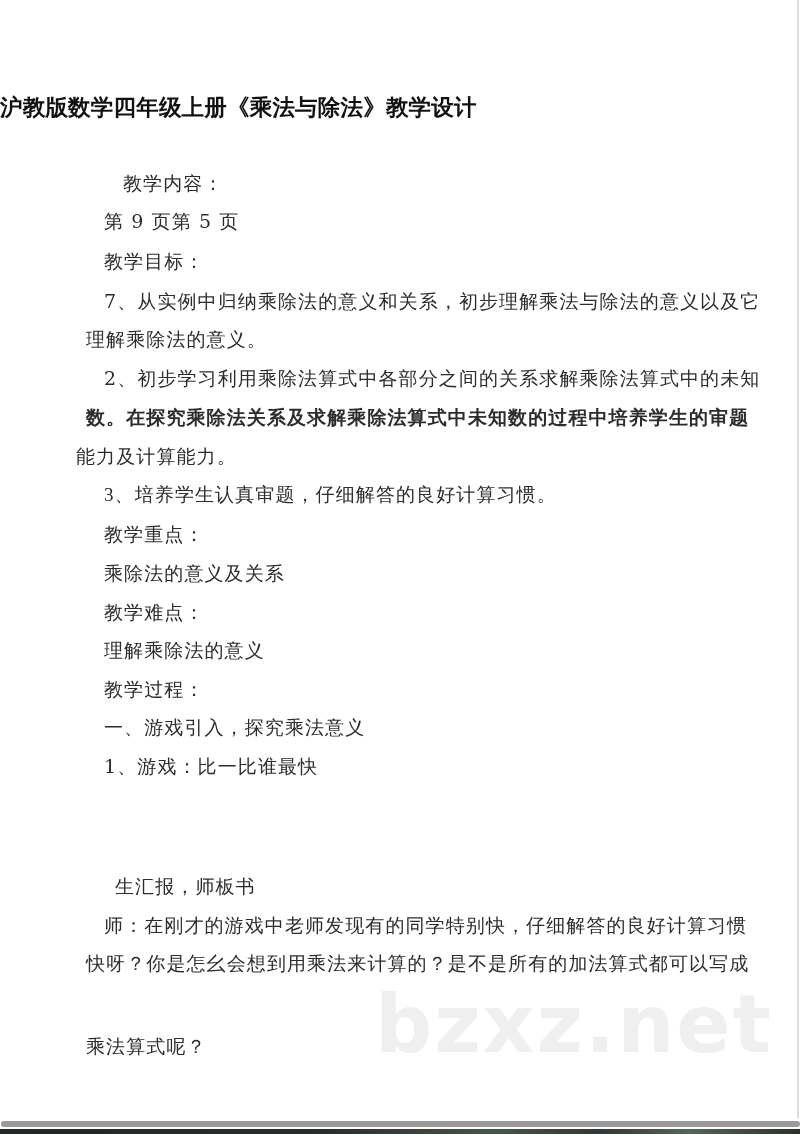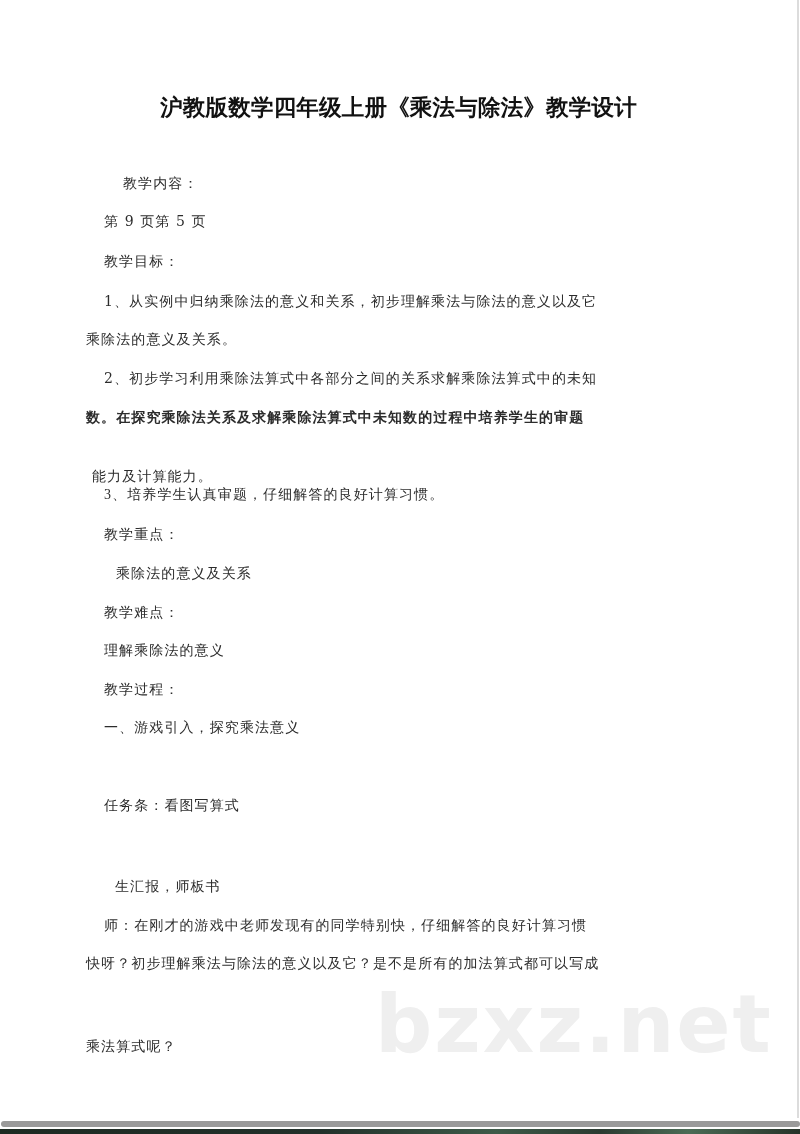--- a/index.html
+++ b/index.html
@@ -22,31 +22,31 @@
       width: 797px;
       height: 1118px;
       background: #ffffff;
       border-right: 2px solid #dcdcdc;
     }
     .title {
       position: absolute;
       top: 92px;
       left: 0;
       width: 797px;
-      text-align: center;
+      text-align: left;
       font-family: "DejaVu Sans", "Liberation Sans", sans-serif;
       font-weight: bold;
       font-size: 22.5px;
       letter-spacing: 0.2px;
       color: #111111;
       white-space: nowrap;
     }
     .line {
       position: absolute;
-      font-size: 14px;
+      font-size: 19px;
       line-height: 22px;
       white-space: nowrap;
       color: #2c2c2c;
       letter-spacing: 1.1px;
     }
     .watermark {
       position: absolute;
       left: 375px;
       top: 985px;
       font-family: "DejaVu Sans", "Liberation Sans", sans-serif;
@@ -86,36 +86,36 @@
 </head>
 <body>
 
 <div class="page">
 
   <div class="title">沪教版数学四年级上册《乘法与除法》教学设计</div>
 
   <div class="line" style="left:123px; top:172px;">教学内容：</div>
   <div class="line" style="left:104px; top:210px;">第 9 页第 5 页</div>
   <div class="line" style="left:104px; top:250px;">教学目标：</div>
-  <div class="line" style="left:104px; top:290px;">1、从实例中归纳乘除法的意义和关系，初步理解乘法与除法的意义以及它</div>
-  <div class="line" style="left:86px;  top:328px;">乘除法的意义及关系。</div>
+  <div class="line" style="left:104px; top:290px;">7、从实例中归纳乘除法的意义和关系，初步理解乘法与除法的意义以及它</div>
+  <div class="line" style="left:86px;  top:328px;">理解乘除法的意义。</div>
   <div class="line" style="left:104px; top:367px;">2、初步学习利用乘除法算式中各部分之间的关系求解乘除法算式中的未知</div>
   <div class="line" style="left:86px;  top:406px;font-weight:bold;">数。在探究乘除法关系及求解乘除法算式中未知数的过程中培养学生的审题</div>
-  <div class="line" style="left:92px;  top:445px;margin-top:20px;">能力及计算能力。</div>
+  <div class="line" style="left:76px;  top:445px;">能力及计算能力。</div>
   <div class="line" style="left:104px; top:484px;font-family:Liberation Serif, serif;">3、培养学生认真审题，仔细解答的良好计算习惯。</div>
   <div class="line" style="left:104px; top:523px;">教学重点：</div>
-  <div class="line" style="left:104px; top:562px;margin-left:12px;">乘除法的意义及关系</div>
+  <div class="line" style="left:104px; top:562px;">乘除法的意义及关系</div>
   <div class="line" style="left:104px; top:601px;">教学难点：</div>
   <div class="line" style="left:104px; top:639px;">理解乘除法的意义</div>
   <div class="line" style="left:104px; top:678px;">教学过程：</div>
   <div class="line" style="left:104px; top:716px;">一、游戏引入，探究乘法意义</div>
-  <div class="line" style="left:104px; top:794px;">任务条：看图写算式</div>
+  <div class="line" style="left:104px; top:755px;">1、游戏：比一比谁最快</div>
   <div class="line" style="left:104px; top:875px;margin-left:11px;">生汇报，师板书</div>
   <div class="line" style="left:104px; top:914px;">师：在刚才的游戏中老师发现有的同学特别快，仔细解答的良好计算习惯</div>
-  <div class="line" style="left:86px;  top:952px;">快呀？初步理解乘法与除法的意义以及它？是不是所有的加法算式都可以写成</div>
+  <div class="line" style="left:86px;  top:952px;">快呀？你是怎幺会想到用乘法来计算的？是不是所有的加法算式都可以写成</div>
   <div class="line" style="left:86px;  top:1035px;">乘法算式呢？</div>
 
   <div class="watermark">bzxz.net</div>
 </div>
 
 <div class="hscroll-track">
   <div class="hscroll-thumb"></div>
 </div>
 
 <div class="desktop-strip"></div>

